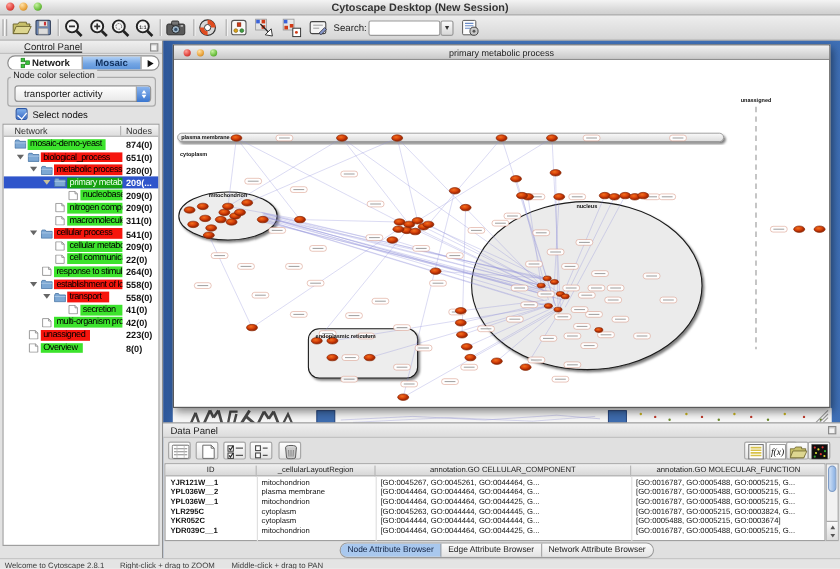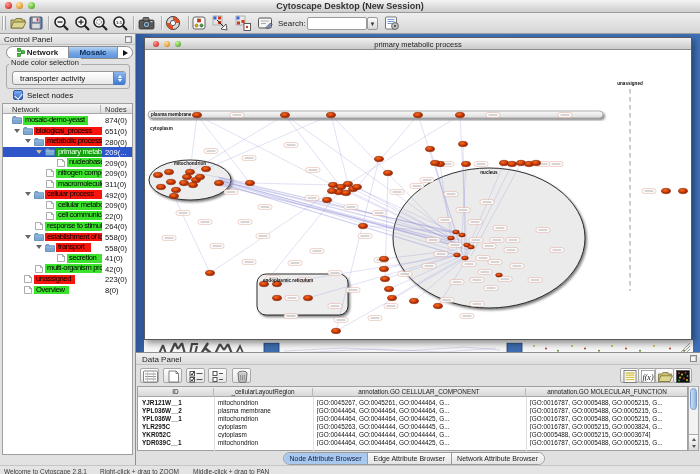--- a/index.html
+++ b/index.html
@@ -39,21 +39,21 @@
   
   #statusbar { position:absolute; left:0; top:465px; width:700px; height:9px;
     background:#e4e4e4; border-top:1px solid #c6c6c6; }
   .status-item { position:absolute; top:1.5px; font-size:6.5px; color:#3a3a3a; }
 
   
   #control-panel { position:absolute; left:0; top:34px; width:136px; height:431px;
     background:#e2e2e2; border-right:1px solid #8f8f8f; }
   #cp-title { position:absolute; left:0; top:0; width:135px; height:11px;
     background:linear-gradient(#efefef,#dcdcdc); border-bottom:1px solid #c0c0c0; }
-  #cp-title span.txt { position:absolute; left:4px; top:1px; font-size:8px; color:#222; }
+  #cp-title span.txt { position:absolute; left:20px; top:1px; font-size:8px; color:#222;text-decoration:underline; }
   .float-icon { position:absolute; right:3px; top:2px; width:7px; height:7px;
     border:1px solid #8a8a8a; background:#f4f4f4; box-shadow:inset -1px 1px 0 #cfcfcf; }
   #cp-tabs { position:absolute; left:6px; top:12px; width:127px; height:13px;
     background:#fff; border:1px solid #8d8d8d; border-radius:7px; overflow:hidden; display:flex; }
   #tab-network { width:61px; display:flex; align-items:center; justify-content:center; gap:2px;
     font-size:8px; font-weight:bold; color:#222; }
   #tab-mosaic { width:50px; display:flex; align-items:center; justify-content:center;
     font-size:8px; font-weight:bold; color:#10305e;
     background:linear-gradient(#b4d2f6,#74a6e4 55%,#5d94da);
     border-left:1px solid #8d8d8d; border-right:1px solid #8d8d8d; }
@@ -92,21 +92,21 @@
   .trow.sel { background:#2f55cb; }
   .trow .arr { position:absolute; top:3.2px; width:0; height:0;
     border-left:3.2px solid transparent; border-right:3.2px solid transparent;
     border-top:4px solid #666; }
   .trow.sel .arr { border-top-color:#c8c09a; }
   .trow .lbl { position:absolute; top:1px; font-size:7.6px; letter-spacing:-0.38px; line-height:8.8px;
     color:#000; padding:0 2px; white-space:nowrap; overflow:hidden; }
   .trow .lbl.green { background:#3ce32c; }
   .trow .lbl.red { background:#f6150d; }
   .trow.sel .lbl.green { background:#13a00e; color:#eaffea; }
-  .trow .cnt { position:absolute; left:102px; top:1.4px; font-size:7.6px; color:#111; white-space:nowrap; }
+  .trow .cnt { position:absolute; left:102px; top:1.4px; font-size:7.6px; color:#111; white-space:nowrap;font-weight:bold; }
   .trow.sel .cnt { color:#fff; }
   .ticon { position:absolute; top:1.4px; width:10px; height:8px; }
 
   
   #desktop { position:absolute; left:136px; top:34px; width:616px; height:431px;
     background:linear-gradient(90deg,#2d5698 0%, #3e6fb6 3%, #4374bb 50%, #3e6fb6 97%, #2d5698 100%); }
 
   
   #net-window { position:absolute; left:8px; top:3px; width:548px; height:303px;
     border:1px solid #5a5a5a; box-shadow:2px 3px 7px rgba(0,0,0,0.45); background:#fff; }
@@ -361,21 +361,21 @@
             <span class="lbl green" style="left: 53px; max-width: 46px; padding-right: 3px;">macromolecule</span>
             <span class="cnt">311(0)</span>
           </div>
           <div class="trow" style="top: 85.2px;">
             <span class="arr" style="left: 22px;"></span>
             <svg class="ticon" width="10" height="8" viewBox="0 0 10 8" style="left: 31px;">
               <path d="M0.5 2 L0.5 7.5 L9.5 7.5 L9.5 1.8 L4.5 1.8 L3.7 0.6 L1.2 0.6 Z" fill="#7da8d4" stroke="#4a76a4" stroke-width="0.7"></path>
               <path d="M0.5 3.1 L9.5 3.1" stroke="#a8c6e4" stroke-width="0.8"></path>
             </svg>
             <span class="lbl red" style="left: 42px; max-width: 57px; padding-right: 10px;">cellular process</span>
-            <span class="cnt">492(0)</span>
+            <span class="cnt">541(0)</span>
           </div>
           <div class="trow" style="top: 95.8px;">
             <svg class="ticon" width="10" height="8" viewBox="0 0 10 8" style="left: 42px;">
               <path d="M1.5 0.5 L6.5 0.5 L8.5 2.5 L8.5 7.5 L1.5 7.5 Z" fill="#fff" stroke="#8a8a8a" stroke-width="0.7"></path>
               <path d="M6.5 0.5 L6.5 2.5 L8.5 2.5" fill="none" stroke="#8a8a8a" stroke-width="0.7"></path>
             </svg>
             <span class="lbl green" style="left: 53px; max-width: 46px; padding-right: 3px;">cellular metabol</span>
             <span class="cnt">209(0)</span>
           </div>
           <div class="trow" style="top: 106.4px;">

